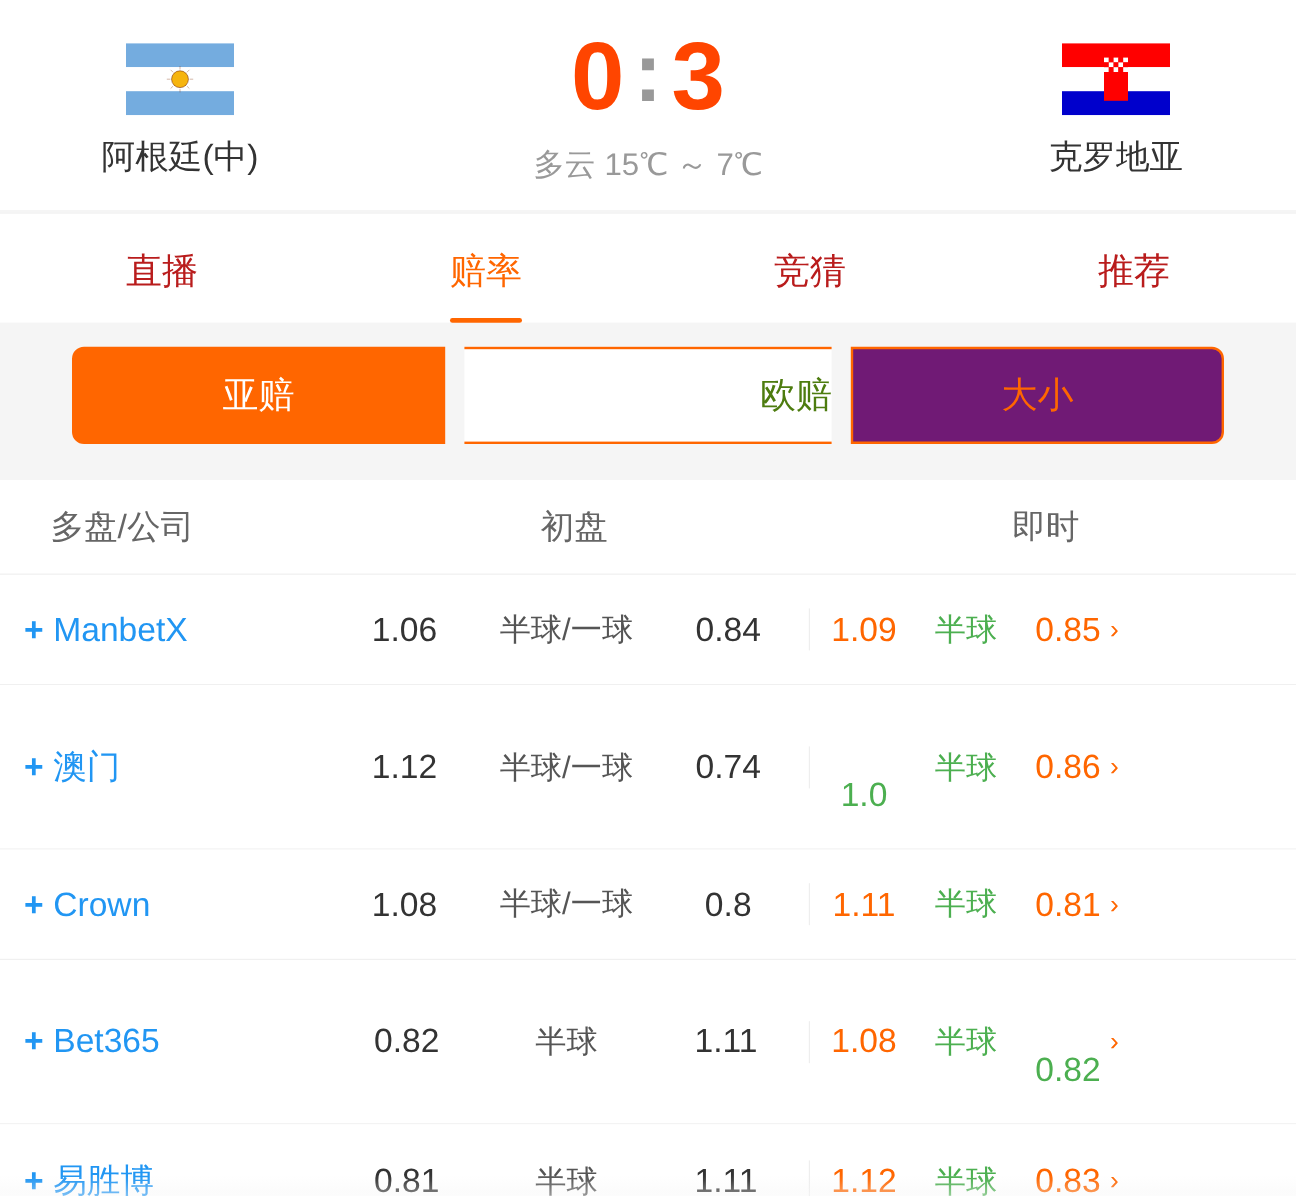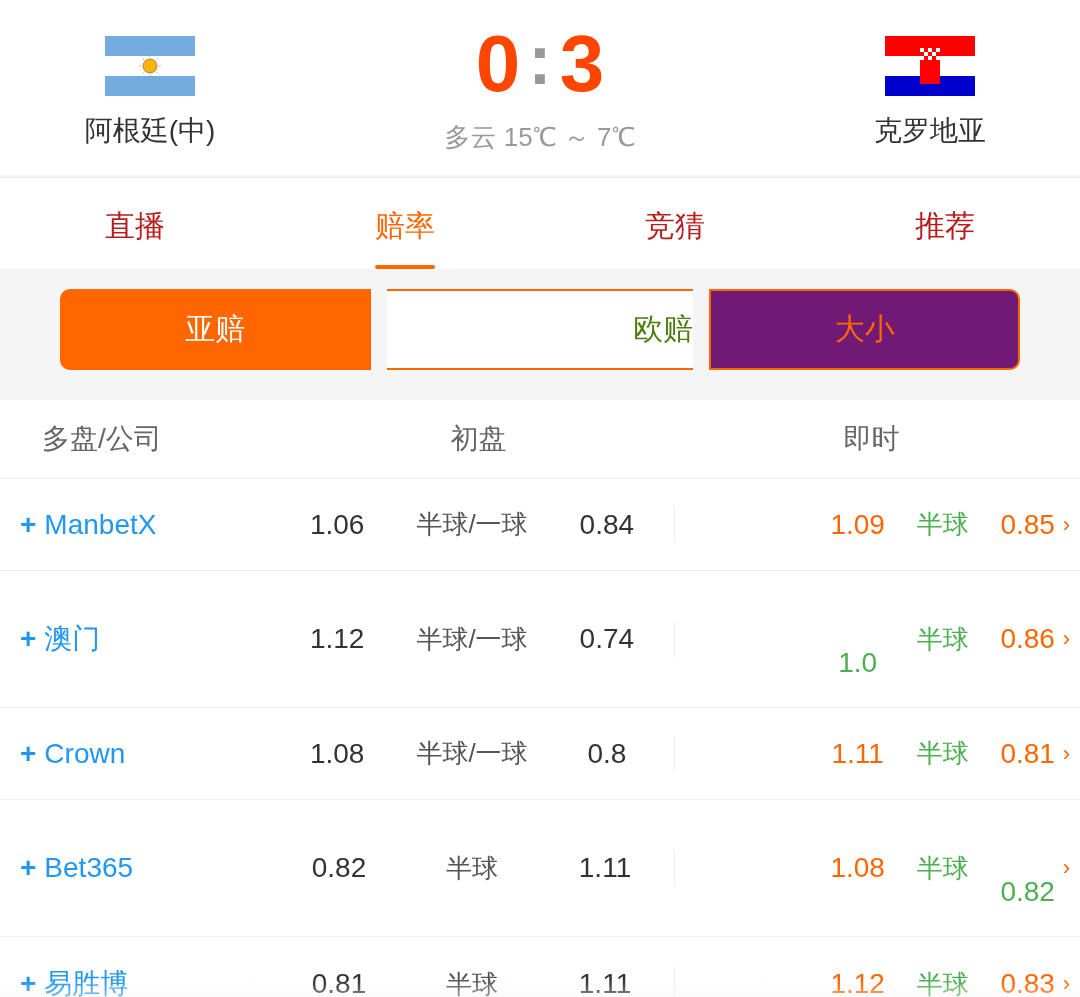--- a/index.html
+++ b/index.html
@@ -195,21 +195,21 @@
     .initial-odds {
       display: flex;
       align-items: center;
       justify-content: space-around;
       padding: 0 10px;
       border-right: 1px solid #eee;
     }
     .live-odds {
       display: flex;
       align-items: center;
-      justify-content: flex-end;
+      justify-content: flex-start;
       padding: 0 10px;
     }
     .odds-val {
       font-size: 28px;
       color: #333;
       min-width: 70px;
       text-align: center;
     }
     .odds-val.orange {
       color: #ff6600;

